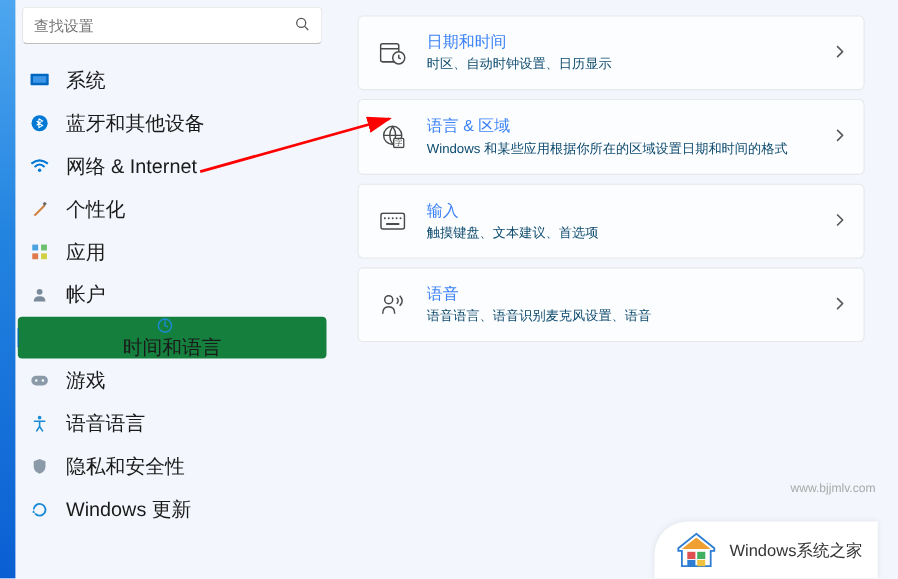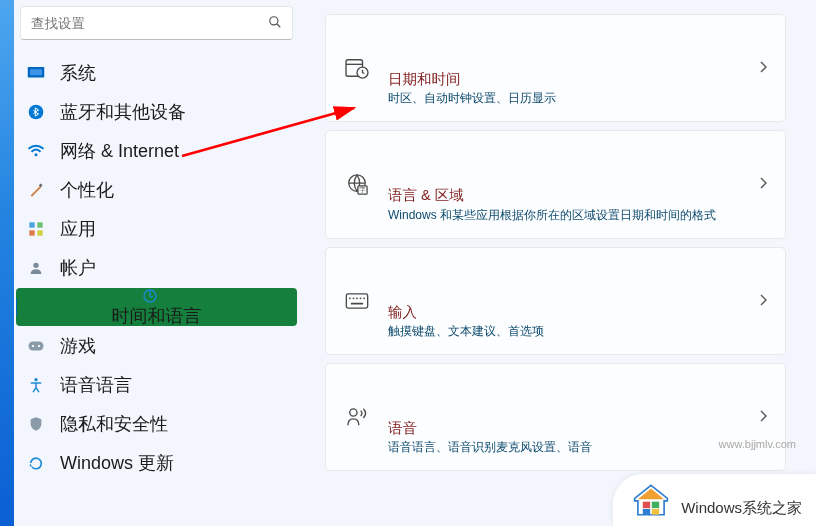--- a/index.html
+++ b/index.html
@@ -89,40 +89,40 @@
   .card-icon {
     width: 26px;
     height: 26px;
     margin-right: 18px;
     display: flex;
     align-items: center;
     justify-content: center;
     color: #4a4a4a;
   }
   .card-body { flex: 1; }
-  .card-title { font-size: 14.5px; color: #7f1d1d; line-height: 1.4; margin-top: 40px; }
+  .card-title { font-size: 14.5px; color: #3b82f6; line-height: 1.4; }
   .card-sub { font-size: 12px; color: #0c4a6e; margin-top: 1px; }
   .chev { color: #5a5a5a; font-size: 14px; }
   
   .arrow-svg {
     position: absolute;
     left: 178px;
     top: 100px;
     pointer-events: none;
   }
   
   .watermark {
     position: absolute;
-    right: 0;
+    right: 18px;
     bottom: 0;
     background: #fff;
     border-radius: 30px 0 0 0;
     padding: 8px 14px 8px 18px;
     display: flex;
-    align-items: flex-end;
+    align-items: center;
     gap: 10px;
     box-shadow: 0 0 6px rgba(0,0,0,.08);
   }
   .watermark-text { font-size: 15px; color: #333; font-weight: 500;}
   .url-label {
     position: absolute;
     right: 20px;
     bottom: 76px;
     font-size: 11px;
     color: #a8a8a8;

